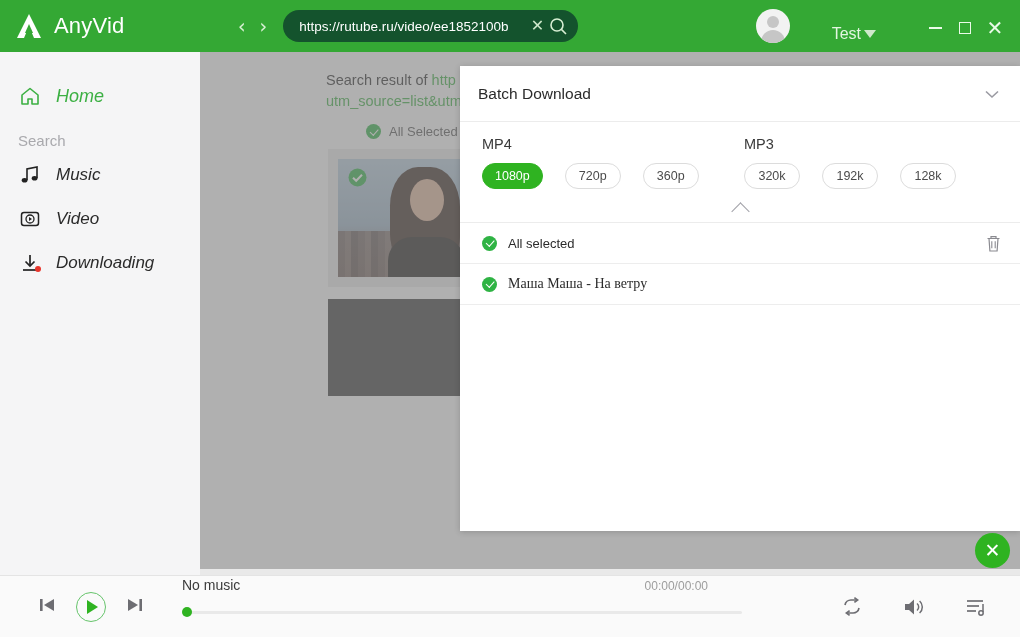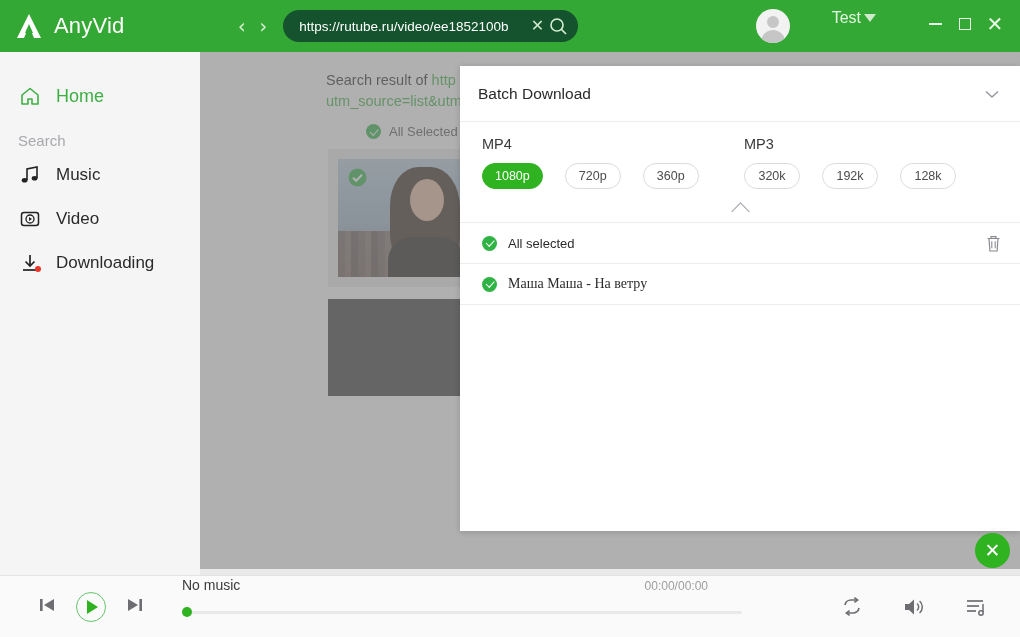--- a/index.html
+++ b/index.html
@@ -33,21 +33,21 @@
     background: #14532d; border-radius: 16px;
     display: flex; align-items: center; padding: 0 10px 0 16px;
   }
   .urltext {
     color: #ffffff; font-size: 13.5px; white-space: nowrap;
     overflow: hidden; flex: 1;
   }
   .url-clear { color: #cfe9cb; font-size: 16px; margin: 0 5px 0 2px; line-height: 1; }
   .url-search { width: 19px; height: 19px; }
   .hdr-right {
-    margin-left: auto; display: flex; align-items: flex-start; gap: 0; padding-right: 10px;
+    margin-left: auto; display: flex; align-items: flex-end; gap: 0; padding-right: 10px;
   }
   .avatar {
     width: 34px; height: 34px; border-radius: 50%;
     background: #f2f2f2; overflow: hidden; position: relative; margin-right: 42px;
   }
   .avatar .ava-head {
     position: absolute; width: 12px; height: 12px; border-radius: 50%;
     background: #c6c6c6; left: 11px; top: 7px;
   }
   .avatar .ava-body {
@@ -73,21 +73,21 @@
   
   .sidebar {
     position: absolute; top: 52px; left: 0; width: 200px; height: 523px;
     background: #f5f5f6;
   }
   .nav-item {
     display: flex; align-items: center; height: 44px; padding-left: 18px; gap: 14px;
   }
   .nav-item.home { margin-top: 22px; }
   .nav-ico { width: 24px; height: 24px; display: flex; align-items: center; justify-content: center; position: relative; }
-  .nav-label { font-size: 17px; color: #2b2b2b; }
+  .nav-label { font-size: 17px; color: #2b2b2b; font-style: italic; }
   .nav-item.home .nav-label { color: #3cb043; font-size: 18px; }
   .section-label {
     font-size: 15px; color: #a9a9ad; padding-left: 18px; margin-top: 14px; margin-bottom: 4px;
   }
   .reddot {
     position: absolute; width: 6px; height: 6px; border-radius: 50%;
     background: #e8352b; right: 1px; bottom: 3px;
   }
 
   

